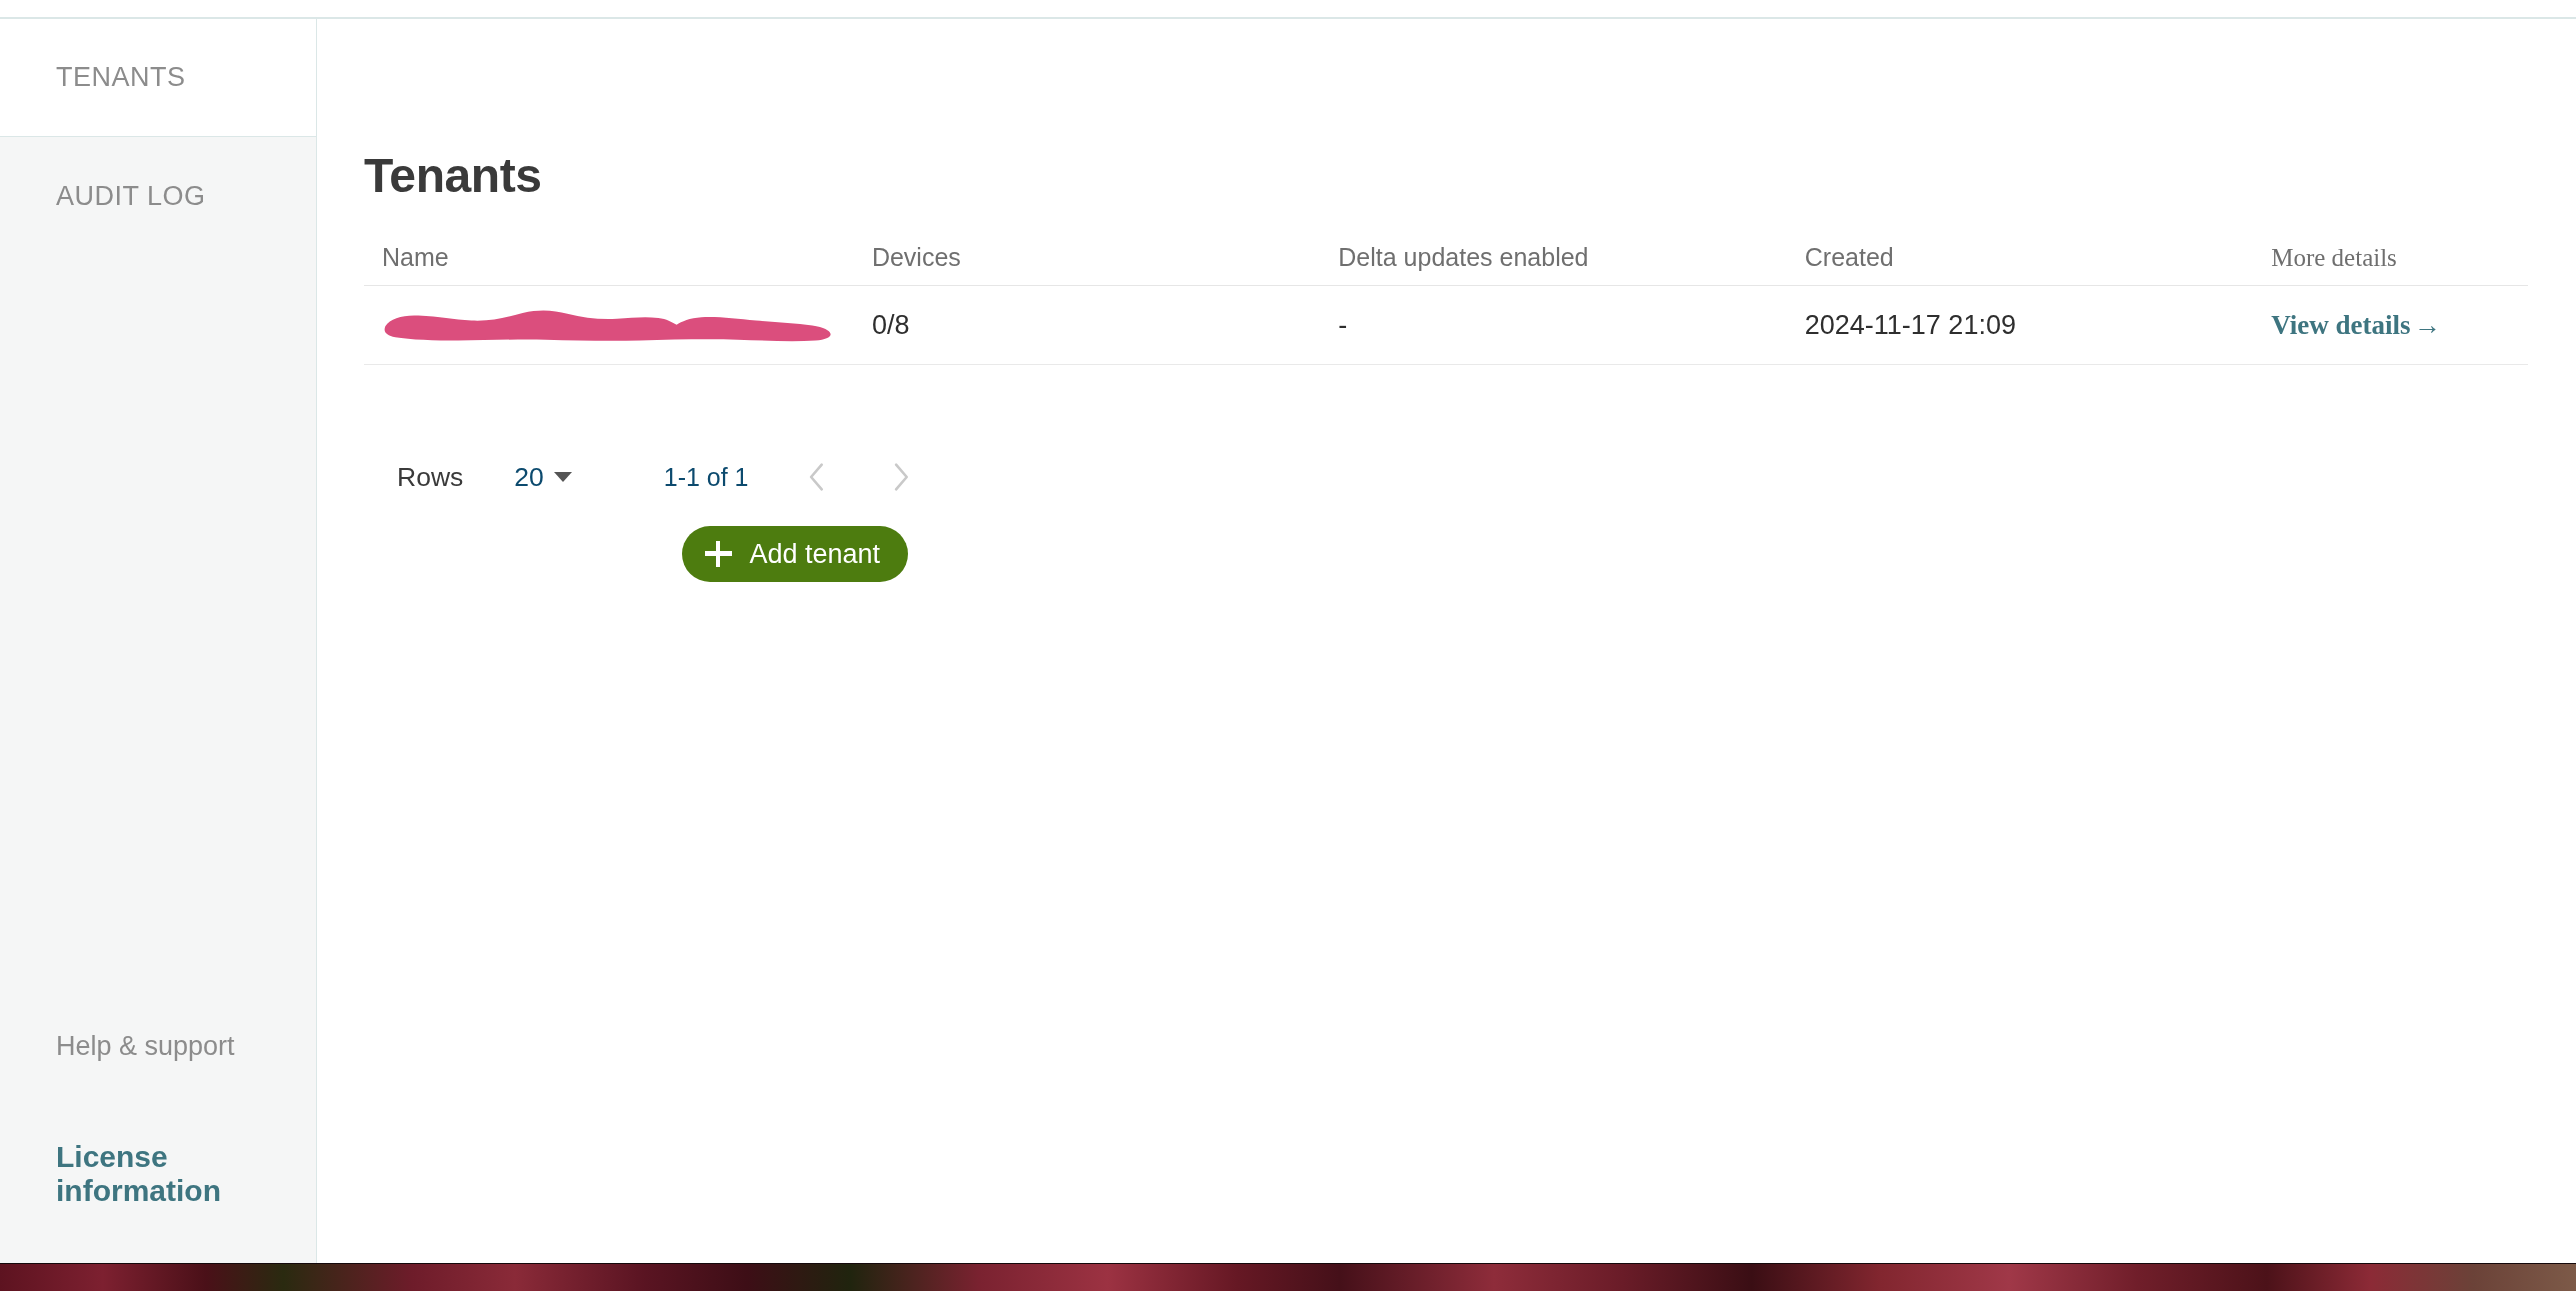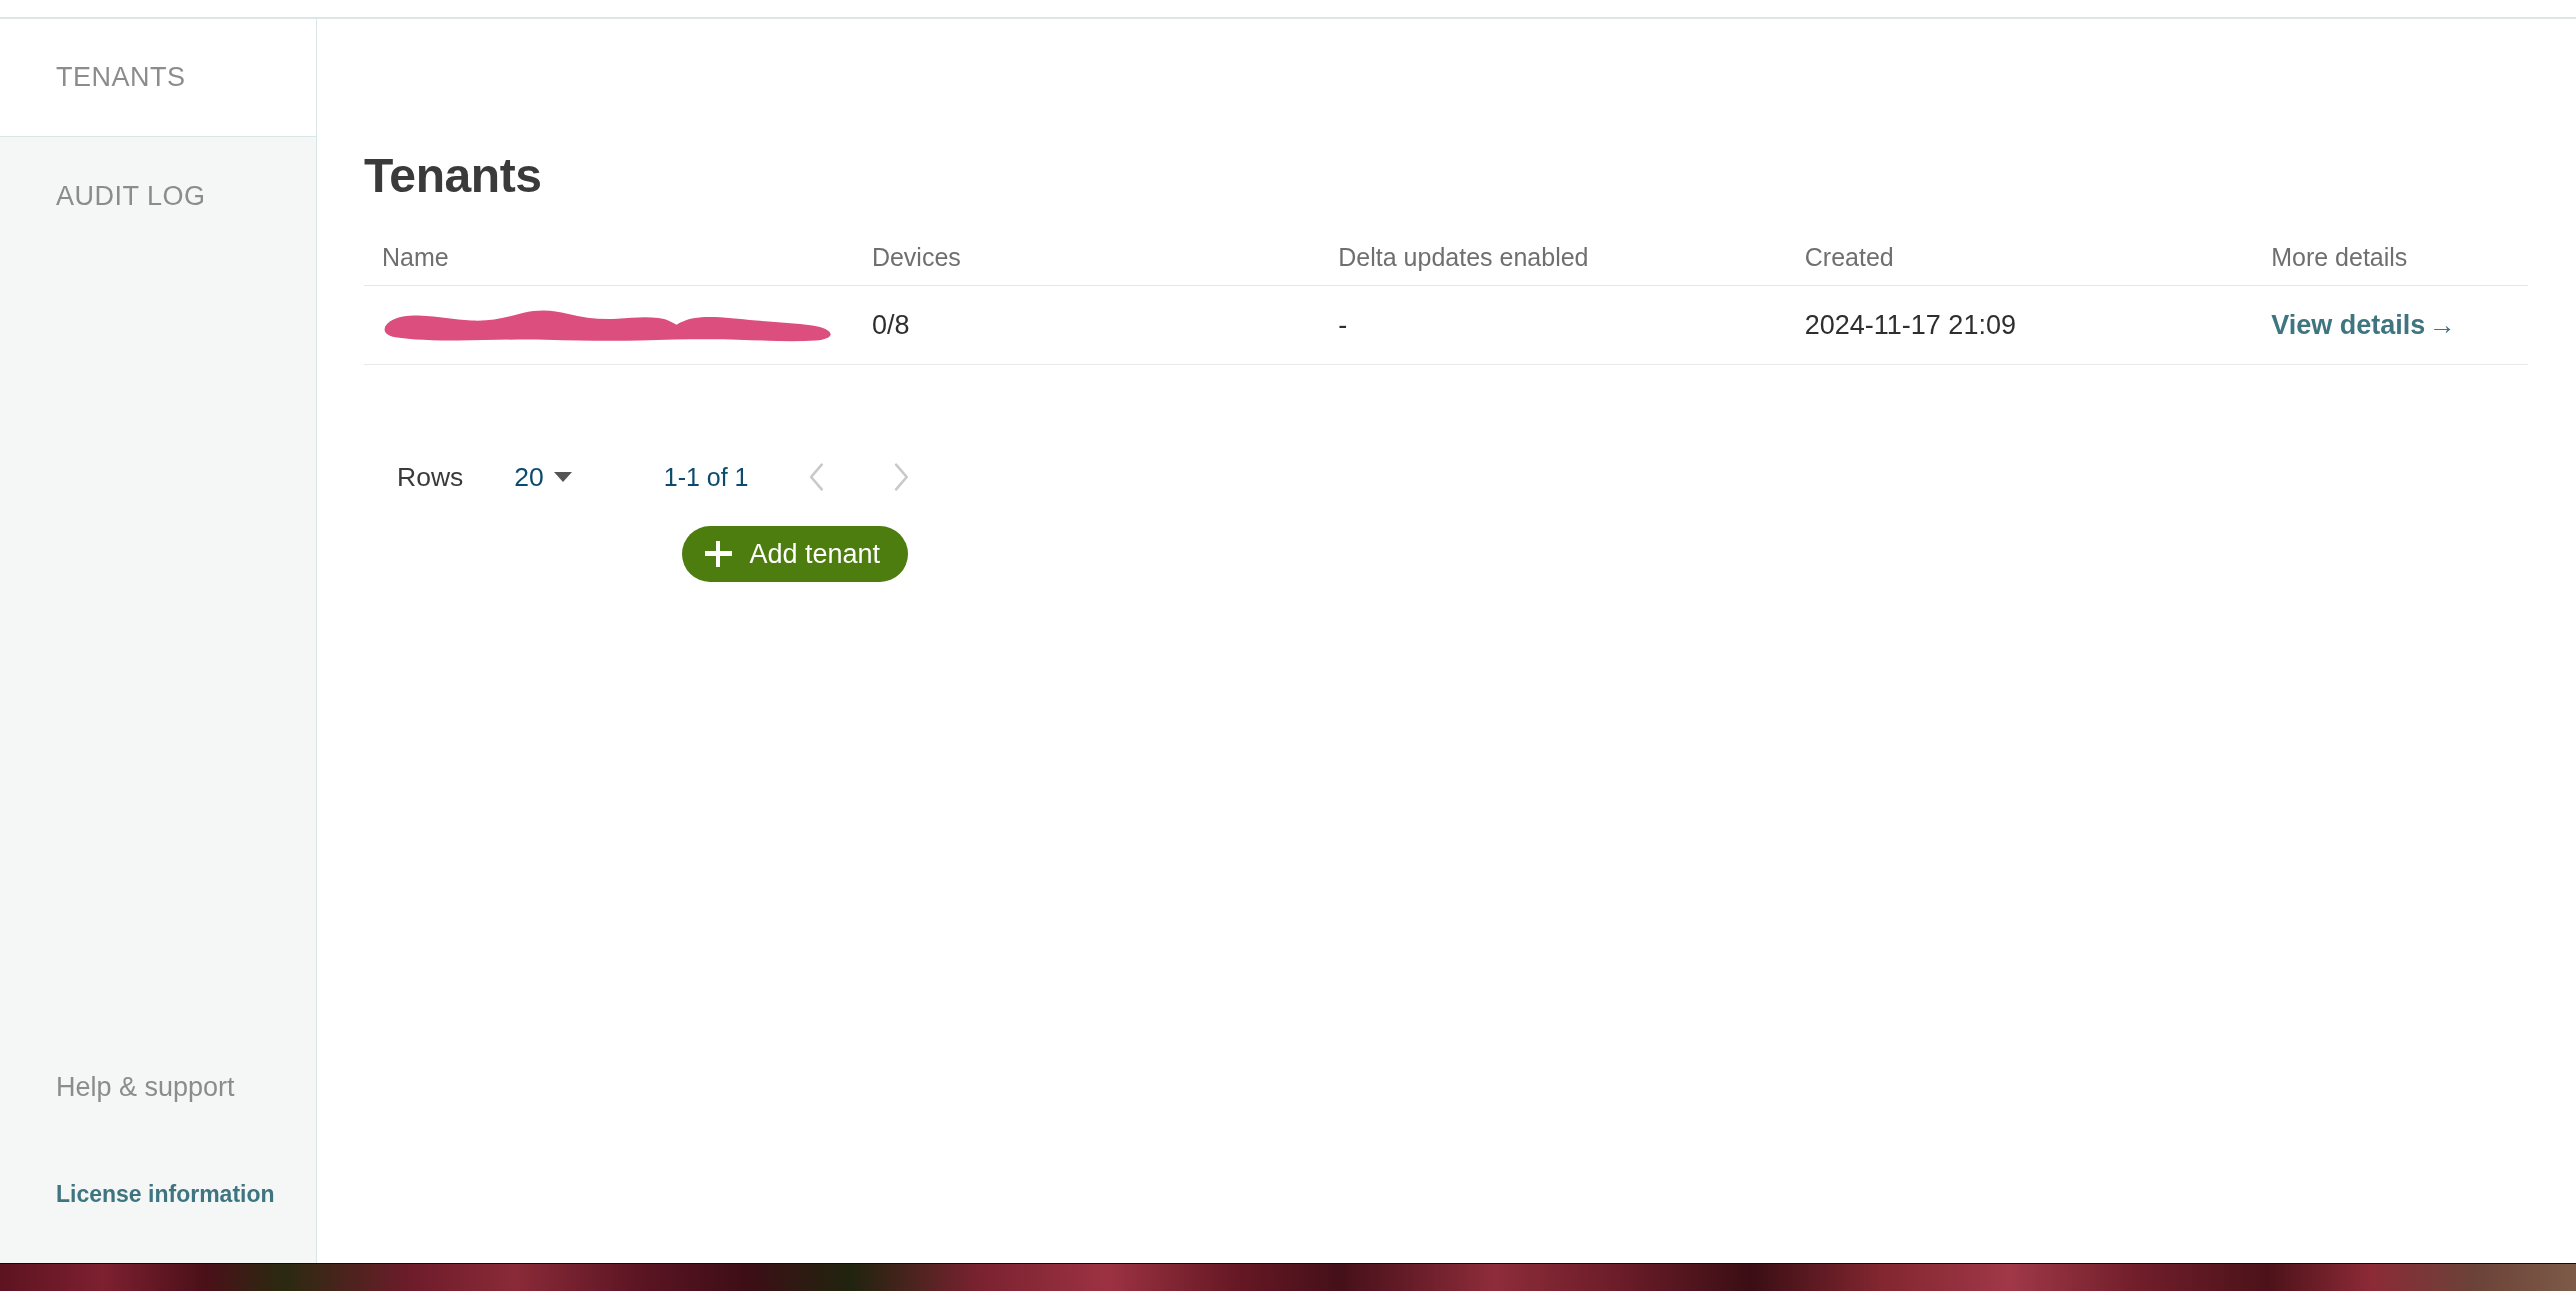--- a/index.html
+++ b/index.html
@@ -84,21 +84,21 @@
     font-size: 27px;
     color: #8c8c8c;
     cursor: pointer;
   }
   .sidebar-bottom-link.help {
     margin-bottom: 78px;
   }
   .sidebar-bottom-link.license {
     color: #3e7580;
     font-weight: bold;
-    font-size: 23px;
+    font-size: 30px;
     margin-bottom: 55px;
   }
 
   
   .main {
     position: absolute;
     left: 318px;
     top: 19px;
     width: 2258px;
     height: 1244px;
@@ -133,21 +133,21 @@
     border-bottom: 1.7px solid #e6e6e6;
   }
   .t-body-row {
     height: 79px;
     border-bottom: 1.7px solid #e9e9e9;
   }
   .c-name    { width: 489px; }
   .c-devices { width: 465px; }
   .c-delta   { width: 465px; }
   .c-created { width: 465px; }
-  .c-more    { width: 281px; }
+  .c-more    { width: 281px; font-family: Liberation Serif, serif; }
 
   .th {
     font-size: 25px;
     color: #6f6f6f;
     padding-left: 18px;
     box-sizing: border-box;
   }
   .td {
     font-size: 27px;
     color: #2e2e2e;

